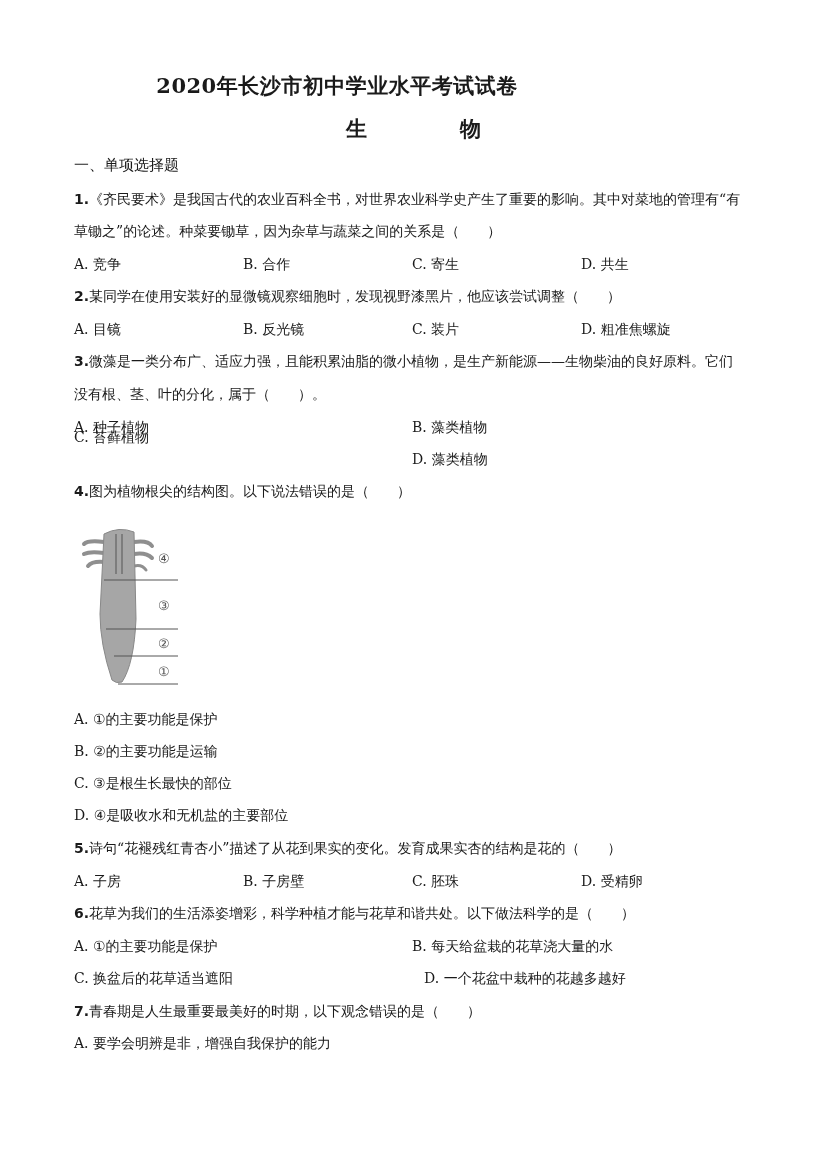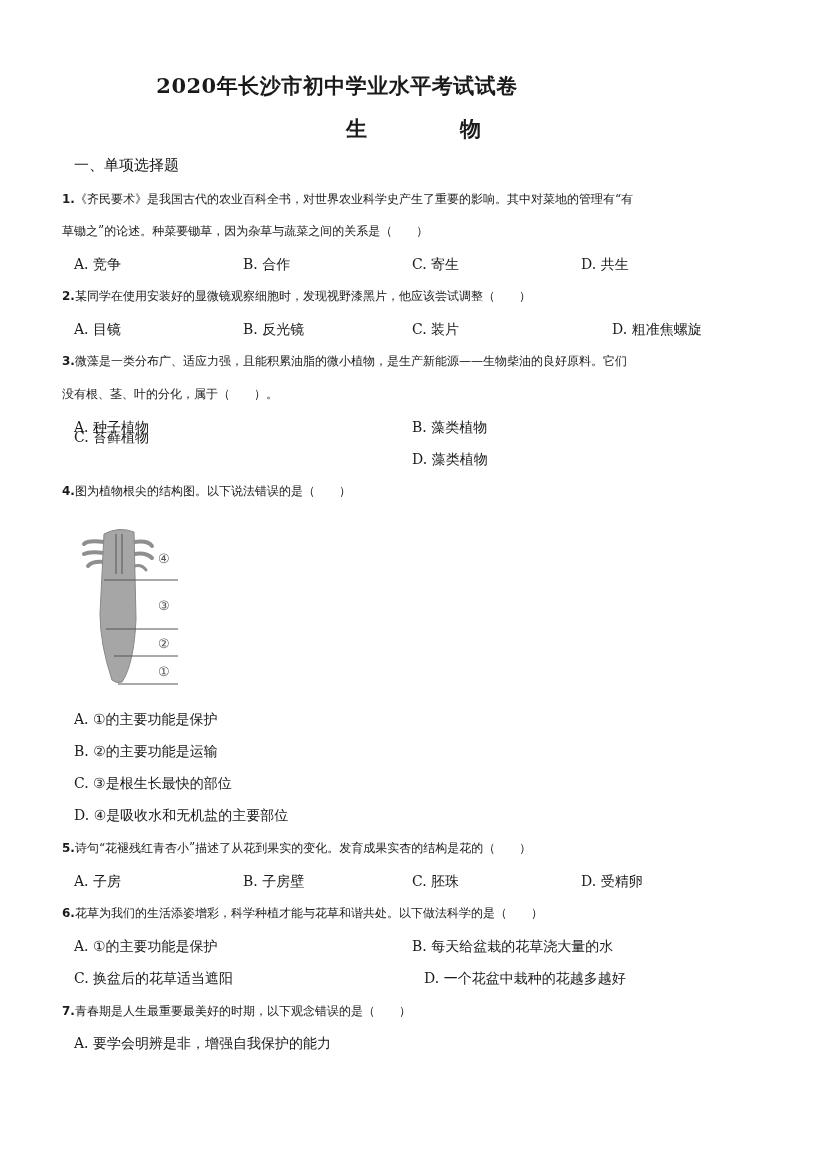--- a/index.html
+++ b/index.html
@@ -3,21 +3,21 @@
 <meta charset="utf-8">
 <style>
   html, body { margin: 0; padding: 0; background: #ffffff; }
   body { width: 827px; height: 1169px; position: relative; overflow: hidden;
          font-family: "DejaVu Serif", "Liberation Serif", serif; color: #1a1a1a; }
   .title { position: absolute; left: 0; width: 674px; top: 72px; text-align: center;
            font-size: 21px; font-weight: bold; letter-spacing: 0.5px; }
   .subtitle { position: absolute; top: 115px; font-size: 21px; font-weight: bold; }
   .section { position: absolute; left: 74px; top: 156px; font-size: 15px; font-weight: normal;
              font-family: "DejaVu Sans", "Liberation Sans", sans-serif; }
-  .line { position: absolute; left: 62px; font-size: 12px; white-space: nowrap; line-height: 18px; }
+  .line { position: absolute; left: 74px; font-size: 14px; white-space: nowrap; line-height: 18px; }
   .q .num { font-weight: bold; font-family: "DejaVu Sans", "Liberation Sans", sans-serif; }
   .opt { position: absolute; font-size: 14px; white-space: nowrap; line-height: 18px; }
   .figure { position: absolute; left: 74px; top: 524px; width: 110px; height: 170px; }
 </style>
 </head>
 <body>
 
 <div class="title">2020年长沙市初中学业水平考试试卷</div>
 <div class="subtitle" style="left:346px">生</div>
 <div class="subtitle" style="left:460px">物</div>
@@ -28,21 +28,21 @@
 <div class="line" style="top:222px">草锄之”的论述。种菜要锄草，因为杂草与蔬菜之间的关系是（　　）</div>
 <div class="opt" style="left:74px;top:255px">A. 竞争</div>
 <div class="opt" style="left:243px;top:255px">B. 合作</div>
 <div class="opt" style="left:412px;top:255px">C. 寄生</div>
 <div class="opt" style="left:581px;top:255px">D. 共生</div>
 
 <div class="line q" style="top:287px"><span class="num">2.</span><span>某同学在使用安装好的显微镜观察细胞时，发现视野漆黑片，他应该尝试调整（　　）</span></div>
 <div class="opt" style="left:74px;top:320px">A.  目镜</div>
 <div class="opt" style="left:243px;top:320px">B.  反光镜</div>
 <div class="opt" style="left:412px;top:320px">C.  装片</div>
-<div class="opt" style="left:612px;top:320px">D.  粗准焦螺旋</div>
+<div class="opt" style="left:581px;top:320px">D.  粗准焦螺旋</div>
 
 <div class="line q" style="top:352px"><span class="num">3.</span><span>微藻是一类分布广、适应力强，且能积累油脂的微小植物，是生产新能源——生物柴油的良好原料。它们</span></div>
 <div class="line" style="top:385px">没有根、茎、叶的分化，属于（　　）。</div>
 <div class="opt" style="left:74px;top:418px">A.  种子植物</div>
 <div class="opt" style="left:412px;top:418px">B.  藻类植物</div>
 <div class="opt" style="left:74px;top:428px">C.  苔藓植物</div>
 <div class="opt" style="left:412px;top:450px">D.  藻类植物</div>
 
 <div class="line q" style="top:482px"><span class="num">4.</span><span>图为植物根尖的结构图。以下说法错误的是（　　）</span></div>
 

